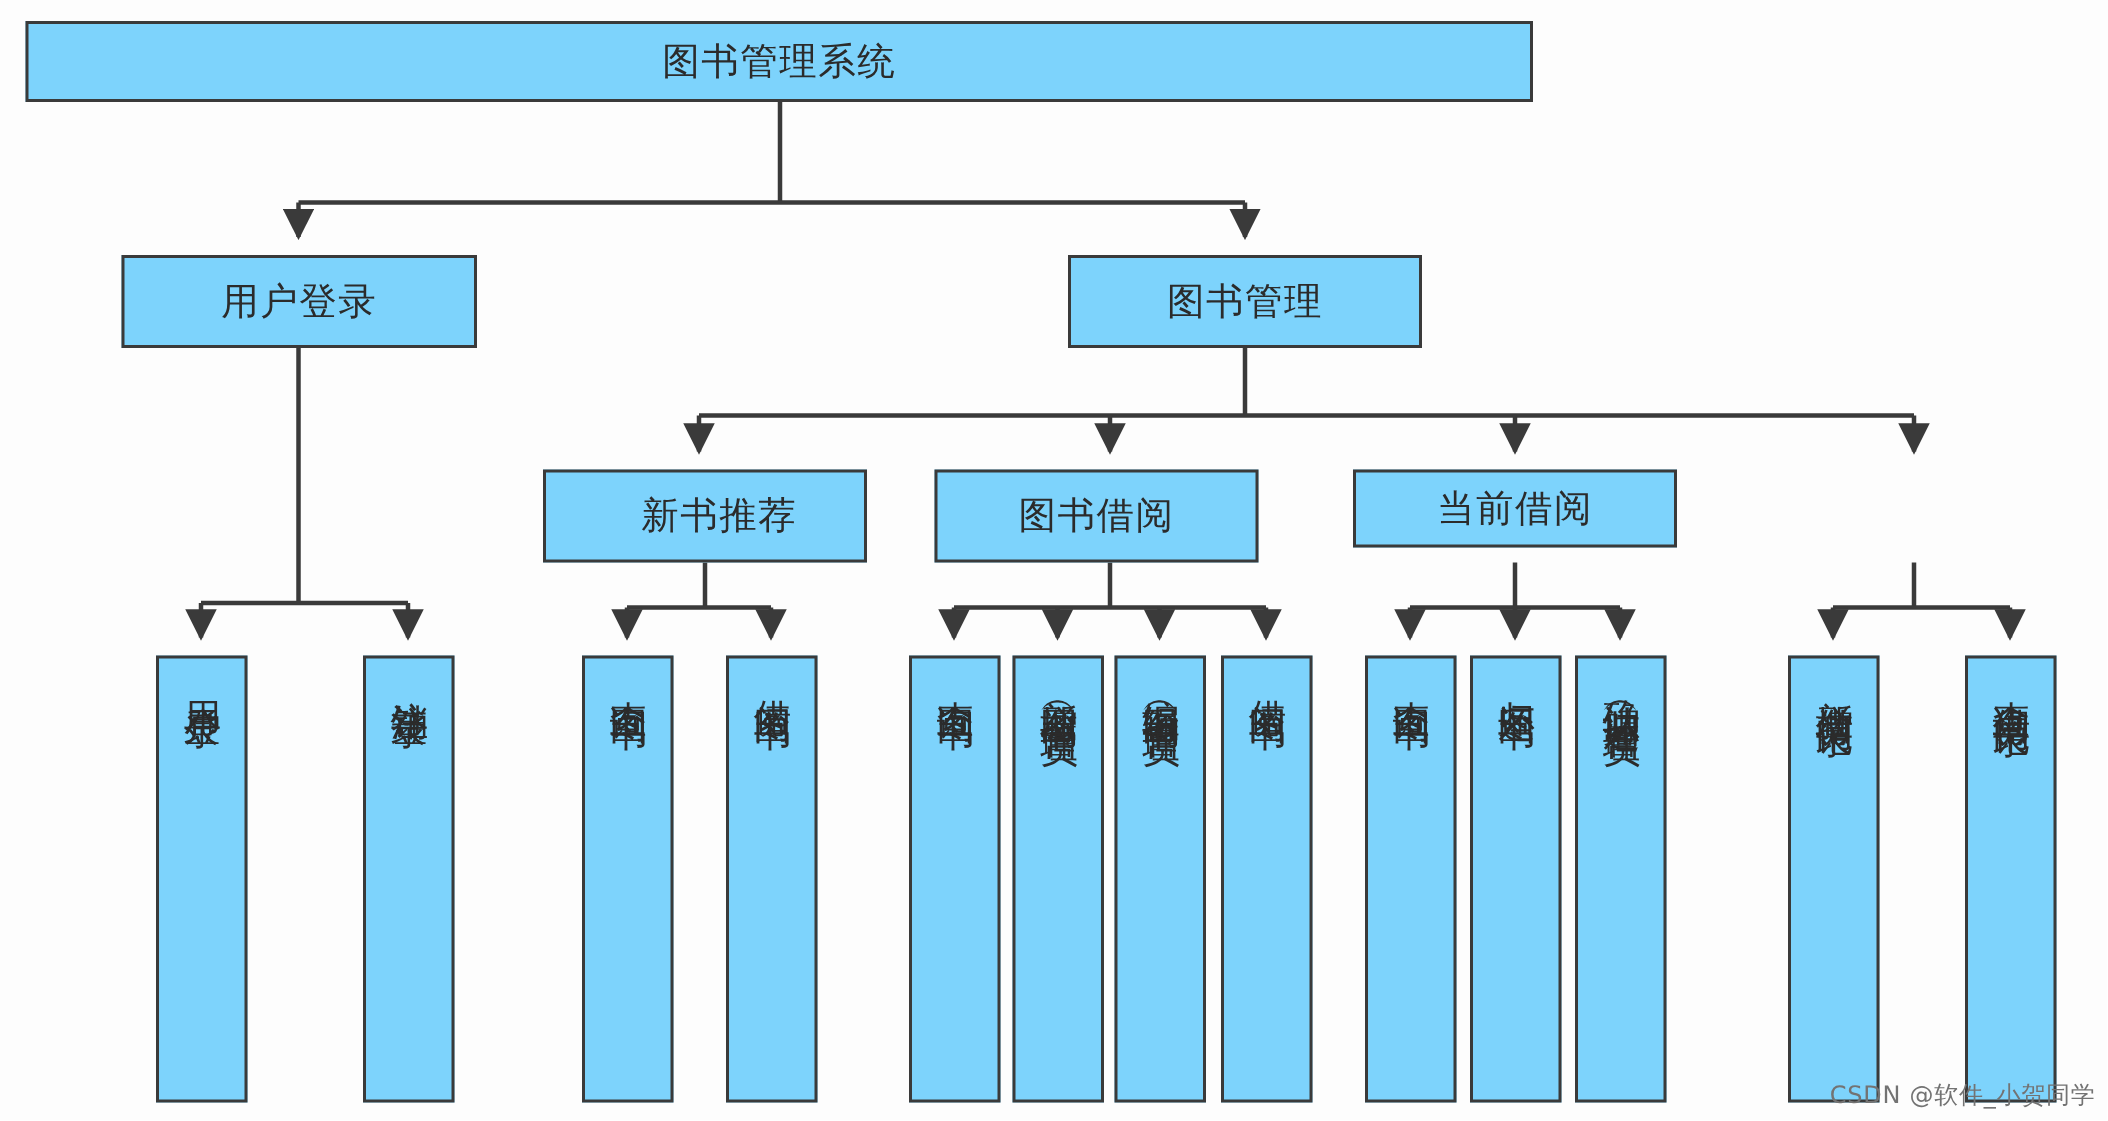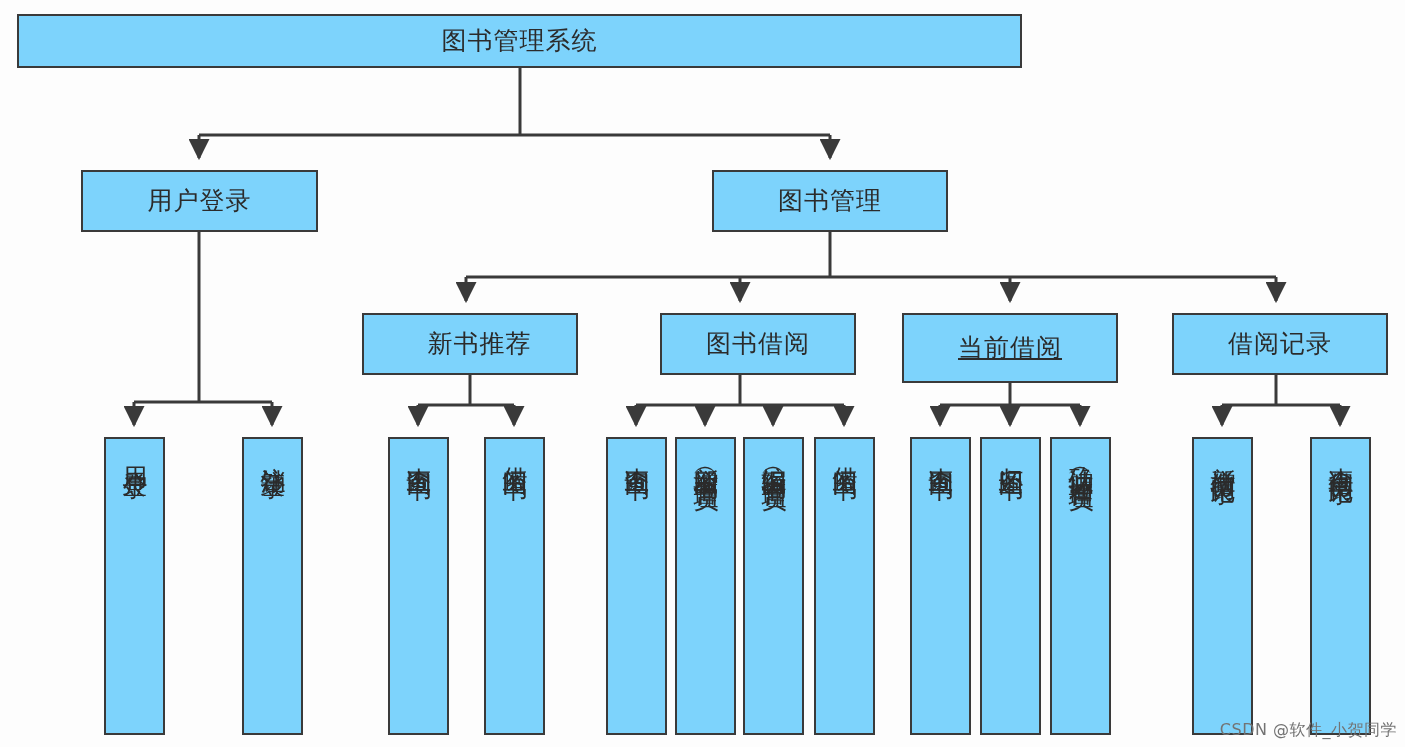--- a/index.html
+++ b/index.html
@@ -134,28 +134,25 @@
   <div class="node node-h" style="left:81px; top:170px; width:237px; height:62px;">
     <span>用户登录</span>
   </div>
   <div class="node node-h" style="left:712px; top:170px; width:236px; height:62px;">
     <span>图书管理</span>
   </div>
 
   <div class="node node-h" style="left:362px; top:313px; width:216px; height:62px;padding-left:19px;">
     <span>新书推荐</span>
   </div>
-  <div class="node node-h" style="left:660px; top:313px; width:196px; height:62px;">
+  <div class="node node-h" style="left:623px; top:313px; width:216px; height:62px;">
     <span>图书借阅</span>
   </div>
-  <div class="node node-h" style="left:902px; top:313px; width:216px; height:70px;text-decoration:underline;">
+  <div class="node node-h" style="left:902px; top:313px; width:216px; height:52px;">
     <span>当前借阅</span>
-  </div>
-  <div class="node node-h" style="left:1172px; top:313px; width:216px; height:62px;">
-    <span>借阅记录</span>
   </div>
 
   <div class="node node-v" style="left:104px; top:437px; width:61px; height:298px;">
     <span class="vtext">用户登录</span>
   </div>
   <div class="node node-v" style="left:242px; top:437px; width:61px; height:298px;">
     <span class="vtext">注销登录</span>
   </div>
 
   <div class="node node-v" style="left:388px; top:437px; width:61px; height:298px;">

